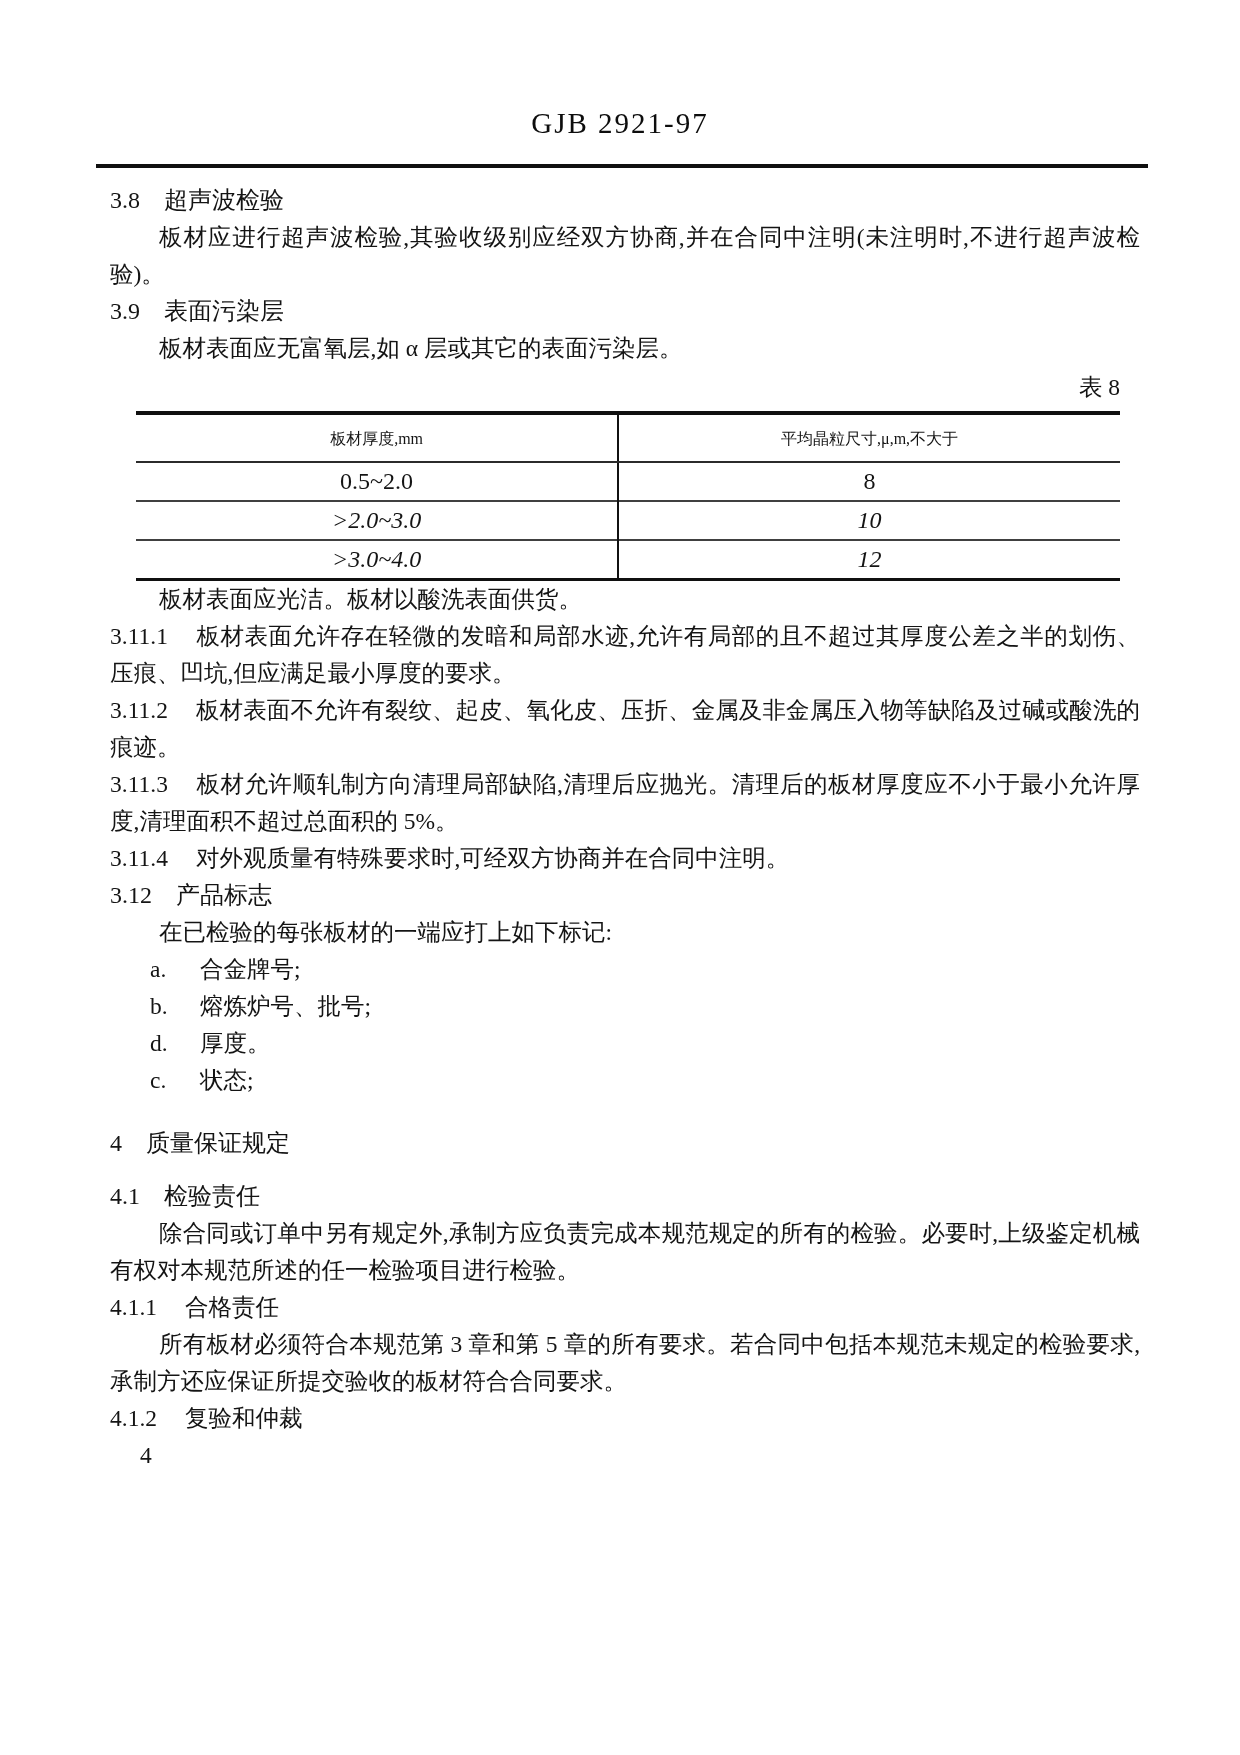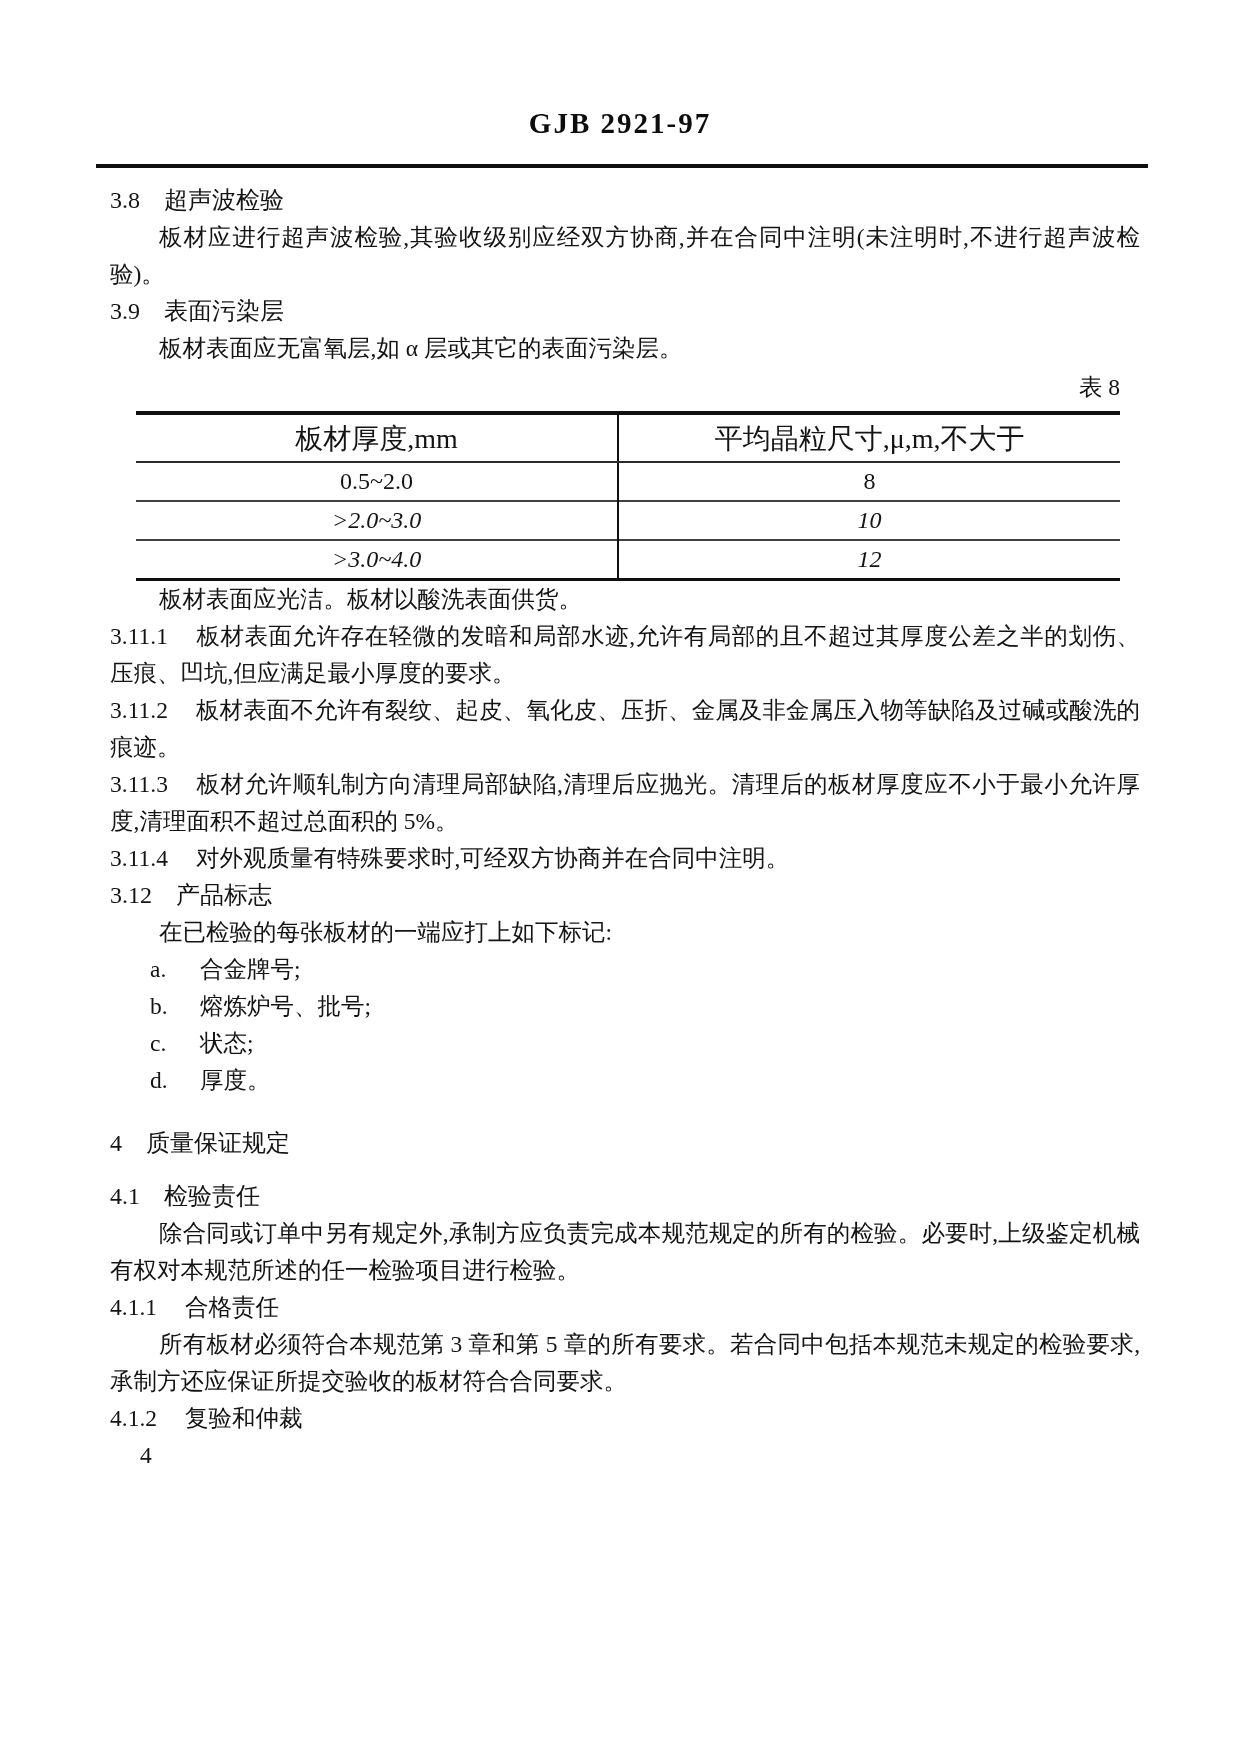--- a/index.html
+++ b/index.html
@@ -10,21 +10,21 @@
     height: 1755px;
     background: #ffffff;
     color: #141414;
     font-family: "Liberation Serif", "DejaVu Serif", serif;
     overflow: hidden;
   }
   .doc-header {
     padding-top: 106px;
     text-align: center;
     font-size: 29px;
-    font-weight: bold;
+    font-weight: normal;
     letter-spacing: 2px;
     line-height: 34px;
     color: #0d0d0d;
   }
   .header-rule {
     height: 4px;
     background: #0f0f0f;
     margin: 24px 92px 0 96px;
   }
   .content {
@@ -62,21 +62,21 @@
     border-bottom: 3px solid #101010;
     table-layout: fixed;
   }
   table.t8 th, table.t8 td {
     text-align: center;
     font-weight: normal;
     padding: 0;
   }
   table.t8 th {
     height: 49px;
-    font-size: 28px;
+    font-size: 16px;
     border-bottom: 2px solid #2b2b2b;
   }
   table.t8 td { height: 37px; font-size: 24px; }
   table.t8 tbody tr + tr td { border-top: 2px solid #404040; font-style: italic; }
   table.t8 th:first-child, table.t8 td:first-child {
     width: 49%;
     border-right: 2.5px solid #111111;
   }
   .mark-list { padding-left: 40px; }
   .mark-item { line-height: 37px; }
@@ -152,24 +152,24 @@
     </h3>
     <p class="indent">在已检验的每张板材的一端应打上如下标记:</p>
     <div class="mark-list">
       <p class="mark-item">
         <span class="mark-label">a.</span><span>合金牌号;</span>
       </p>
       <p class="mark-item">
         <span class="mark-label">b.</span><span>熔炼炉号、批号;</span>
       </p>
       <p class="mark-item">
-        <span class="mark-label">c.</span><span>状态;</span>
+        <span class="mark-label">d.</span><span>厚度。</span>
       </p>
       <p class="mark-item">
-        <span class="mark-label">d.</span><span>厚度。</span>
+        <span class="mark-label">c.</span><span>状态;</span>
       </p>
     </div>
 
     <h3 class="sec4-gap">
       <span class="hnum">4</span><span>质量保证规定</span>
     </h3>
 
     <h3 class="sec41-gap">
       <span class="hnum">4.1</span><span>检验责任</span>
     </h3>

